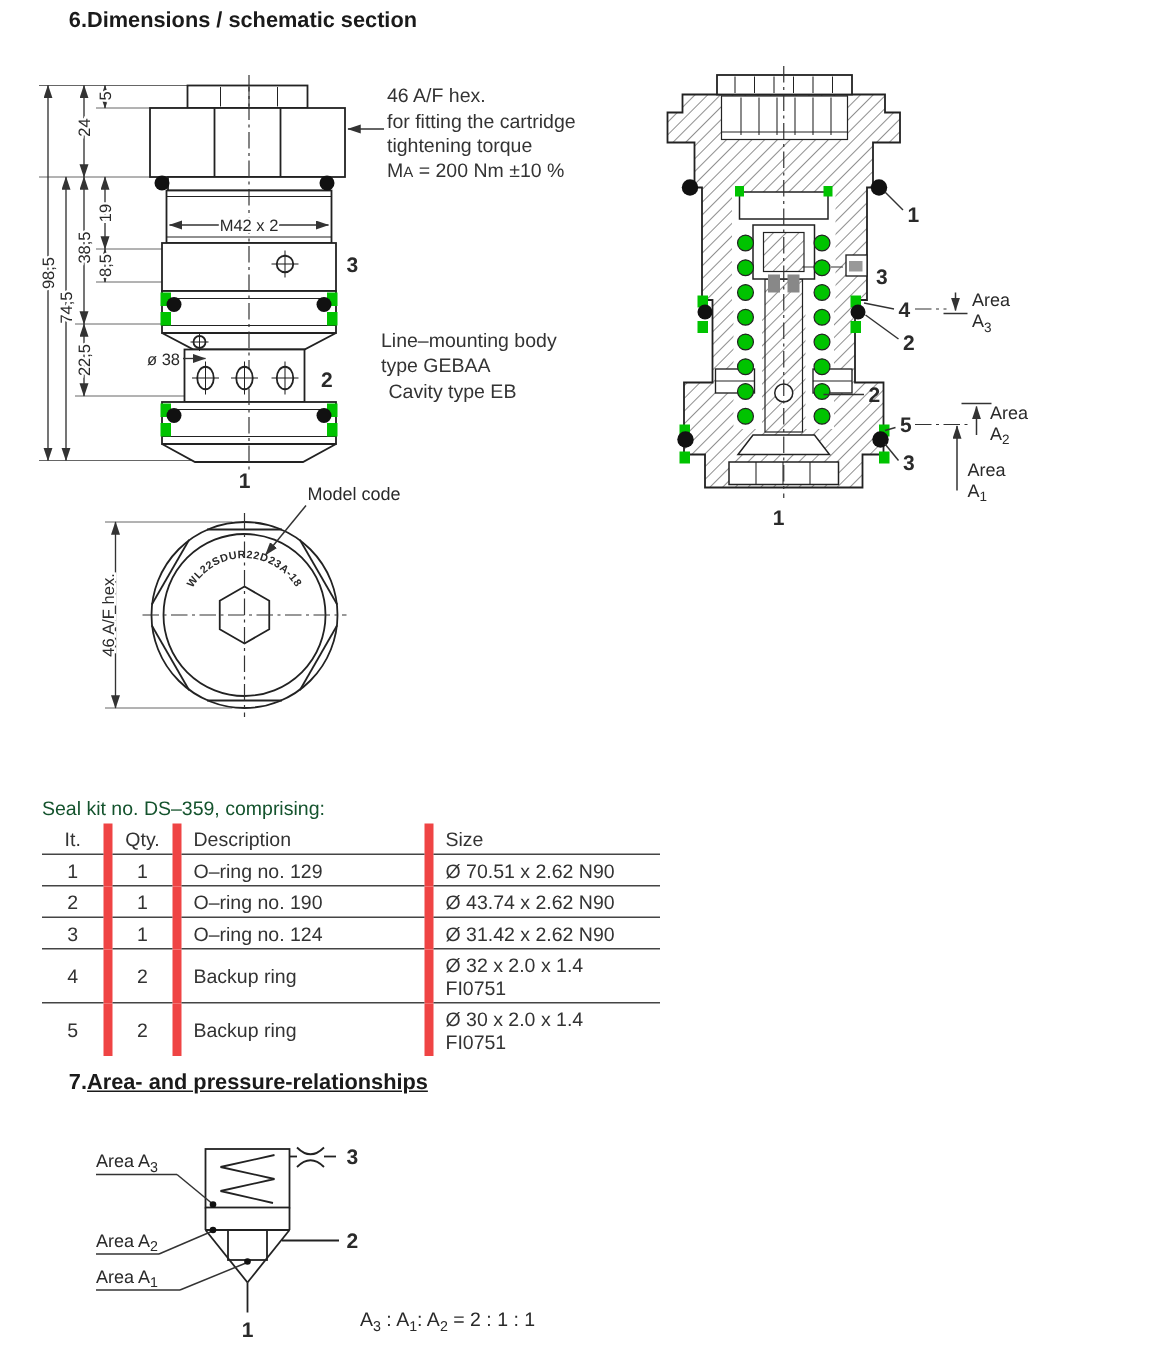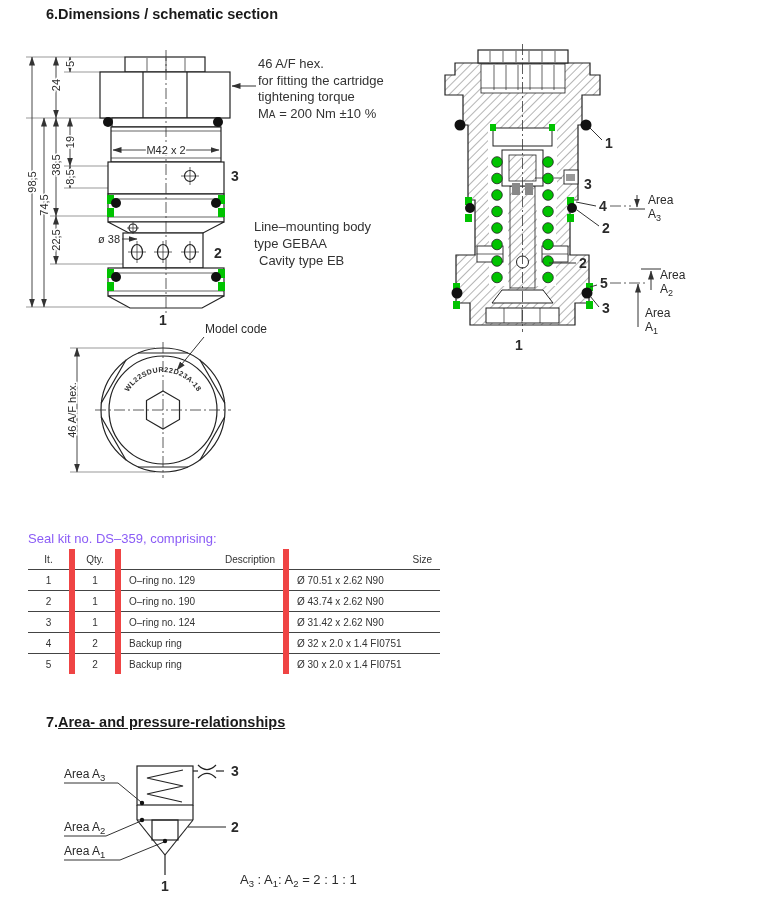--- a/index.html
+++ b/index.html
@@ -5,23 +5,23 @@
   html,body{margin:0;padding:0;}
   body{
     width:782px;height:908px;position:relative;background:#ffffff;
     font-family:"Liberation Sans","DejaVu Sans",sans-serif;color:#2a2a2a;
     overflow:hidden;
   }
   .abs{position:absolute;}
   .heading{font-size:14.5px;font-weight:bold;color:#1a1a1a;white-space:nowrap;text-align:right;}
   .heading .num{display:inline-block;width:33px;}
   .note{font-size:13px;line-height:16.5px;color:#333;white-space:nowrap;}
-  .seal-title{font-size:13px;color:#8b5cf6;}
-  table.seal{border-collapse:collapse;table-layout:fixed;width:412px;font-size:10px;color:#333;}
-  table.seal th{font-weight:normal;text-align:right;}
+  .seal-title{font-size:13px;color:#14532d;}
+  table.seal{border-collapse:collapse;table-layout:fixed;width:412px;font-size:13px;color:#333;}
+  table.seal th{font-weight:normal;text-align:left;}
   table.seal th,table.seal td{padding:2.5px 8px;height:15px;}
   table.seal th+th,table.seal td+td{border-left:6px solid #ef4444;}
   table.seal thead th{border-bottom:1px solid #444;}
   table.seal tbody tr td{border-bottom:1px solid #444;}
   table.seal tbody tr:last-child td{border-bottom:none;}
   table.seal .c{text-align:center;}
   svg{position:absolute;overflow:visible;}
   svg text{fill:#2a2a2a;}
   .dimtxt{font-size:11px;paint-order:stroke;stroke:#fff;stroke-width:3px;}
   .callout{font-size:14px;font-weight:bold;}

